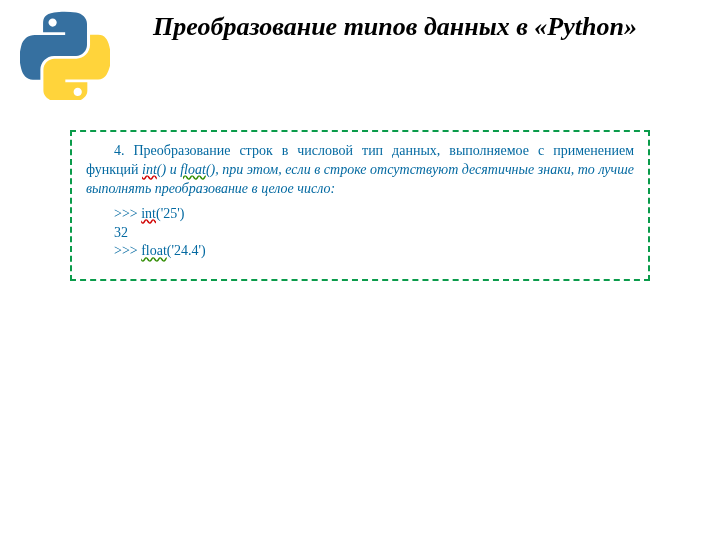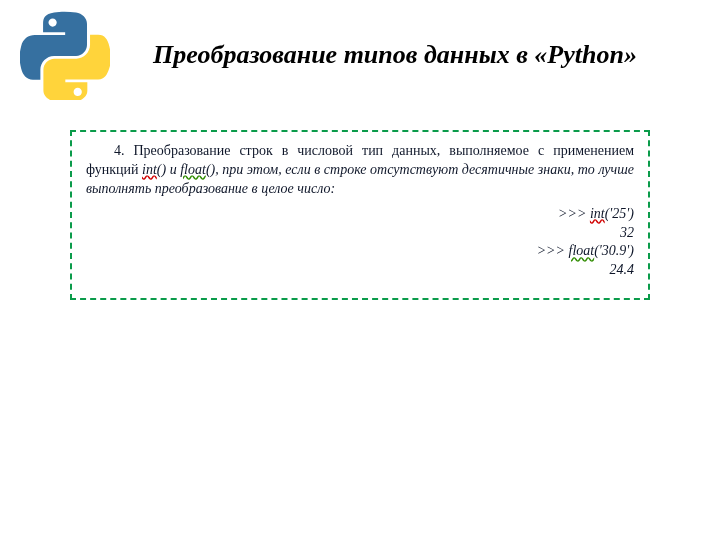--- a/index.html
+++ b/index.html
@@ -5,21 +5,20 @@
     * { margin: 0; padding: 0; box-sizing: border-box; }
     body {
       width: 720px;
       height: 540px;
       background: #fff;
       font-family: "Times New Roman", Times, serif;
       position: relative;
     }
     .header {
       display: flex;
-      align-items: center;
       padding: 10px 20px 0 20px;
     }
     .logo {
       width: 90px;
       height: 90px;
       flex-shrink: 0;
     }
     .title {
       flex: 1;
       text-align: center;
@@ -29,31 +28,29 @@
       color: #000;
       padding-right: 20px;
       line-height: 1.3;
     }
     .content-box {
       margin: 30px 70px 0 70px;
       border: 2px dashed #0a9b4a;
       padding: 10px 14px 12px 14px;
       font-size: 14px;
       line-height: 1.35;
-      color: #0f172a;
+      color: #0369a1;
     }
     .para {
       text-align: justify;
       text-indent: 2em;
       margin-bottom: 4px;
     }
     .code-block {
       margin: 6px 0 6px 2em;
-      font-style: italic;
-      text-align: right;
     }
     .squiggle-g {
       text-decoration: underline;
       text-decoration-style: wavy;
       text-decoration-color: #2e8b00;
     }
     .squiggle-r {
       text-decoration: underline;
       text-decoration-style: wavy;
       text-decoration-color: #d00000;
@@ -73,16 +70,15 @@
   <div class="title">Преобразование типов данных в «Python»</div>
 </div>
 
 <div class="content-box">
   <p class="para">
     <span>4. Преобразование строк в числовой тип данных, выполняемое с применением функций </span><span class="ital"><span class="squiggle-r">int</span></span><span class="ital">() и </span><span class="ital"><span class="squiggle-g">float</span></span><span class="ital">(), при этом, если в строке отсутствуют десятичные знаки, то лучше выполнять преобразование в целое число:</span>
   </p>
   <div class="code-block">
     <div><span>&gt;&gt;&gt; </span><span class="squiggle-r">int</span><span>('25')</span></div>
     <div>32</div>
-    <div><span>&gt;&gt;&gt; </span><span class="squiggle-g">float</span><span>('30.9')</span></div>
-    <div>24.4</div>
+    <div><span>&gt;&gt;&gt; </span><span class="squiggle-g">float</span><span>('24.4')</span></div>
   </div>
 </div>
 
 </body></html>

